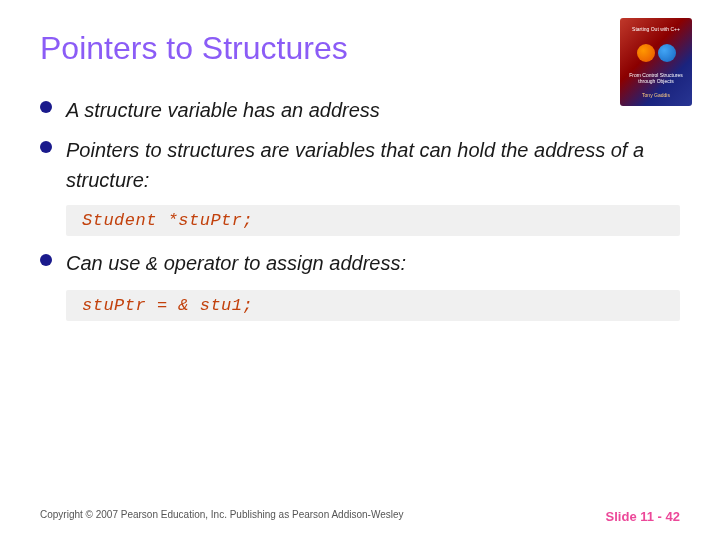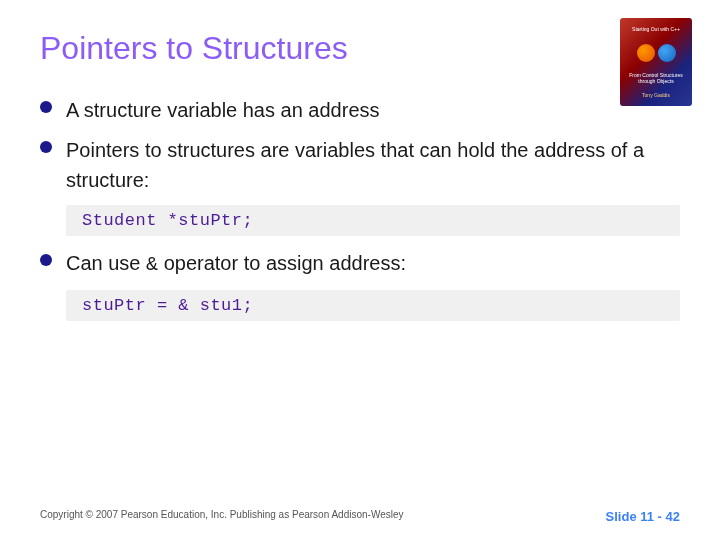--- a/index.html
+++ b/index.html
@@ -85,20 +85,21 @@
 
     .book-author {
       font-size: 5px;
       color: #ffcc80;
       text-align: center;
       margin-bottom: 2px;
     }
 
     .content {
       margin-top: 0;
+      font-style: italic;
     }
 
     .bullet-section {
       display: flex;
       margin-bottom: 10px;
       align-items: flex-start;
     }
 
     .bullet {
       width: 12px;
@@ -112,21 +113,21 @@
 
     .bullet-text {
       font-size: 20px;
       color: #1a1a1a;
       line-height: 1.5;
     }
 
     .code-block {
       font-family: 'Courier New', Courier, monospace;
       font-size: 17px;
-      color: #4c1d95;
+      color: #c2410c;
       background: #f0f0f0;
       padding: 6px 16px;
       margin: 6px 0 12px 26px;
       border-radius: 2px;
       letter-spacing: 0.5px;
     }
 
     .inline-code {
       font-family: 'Courier New', Courier, monospace;
       font-size: 20px;
@@ -143,21 +144,21 @@
       align-items: flex-start;
     }
 
     .footer-copyright {
       font-size: 10px;
       color: #555555;
     }
 
     .footer-slide {
       font-size: 13px;
-      color: #3b82f6;
+      color: #ec4899;
       font-weight: bold;
     }
   </style>
 </head>
 <body>
 
 <div class="slide">
 
   <div class="book-cover">
     <div class="book-cover-inner">

